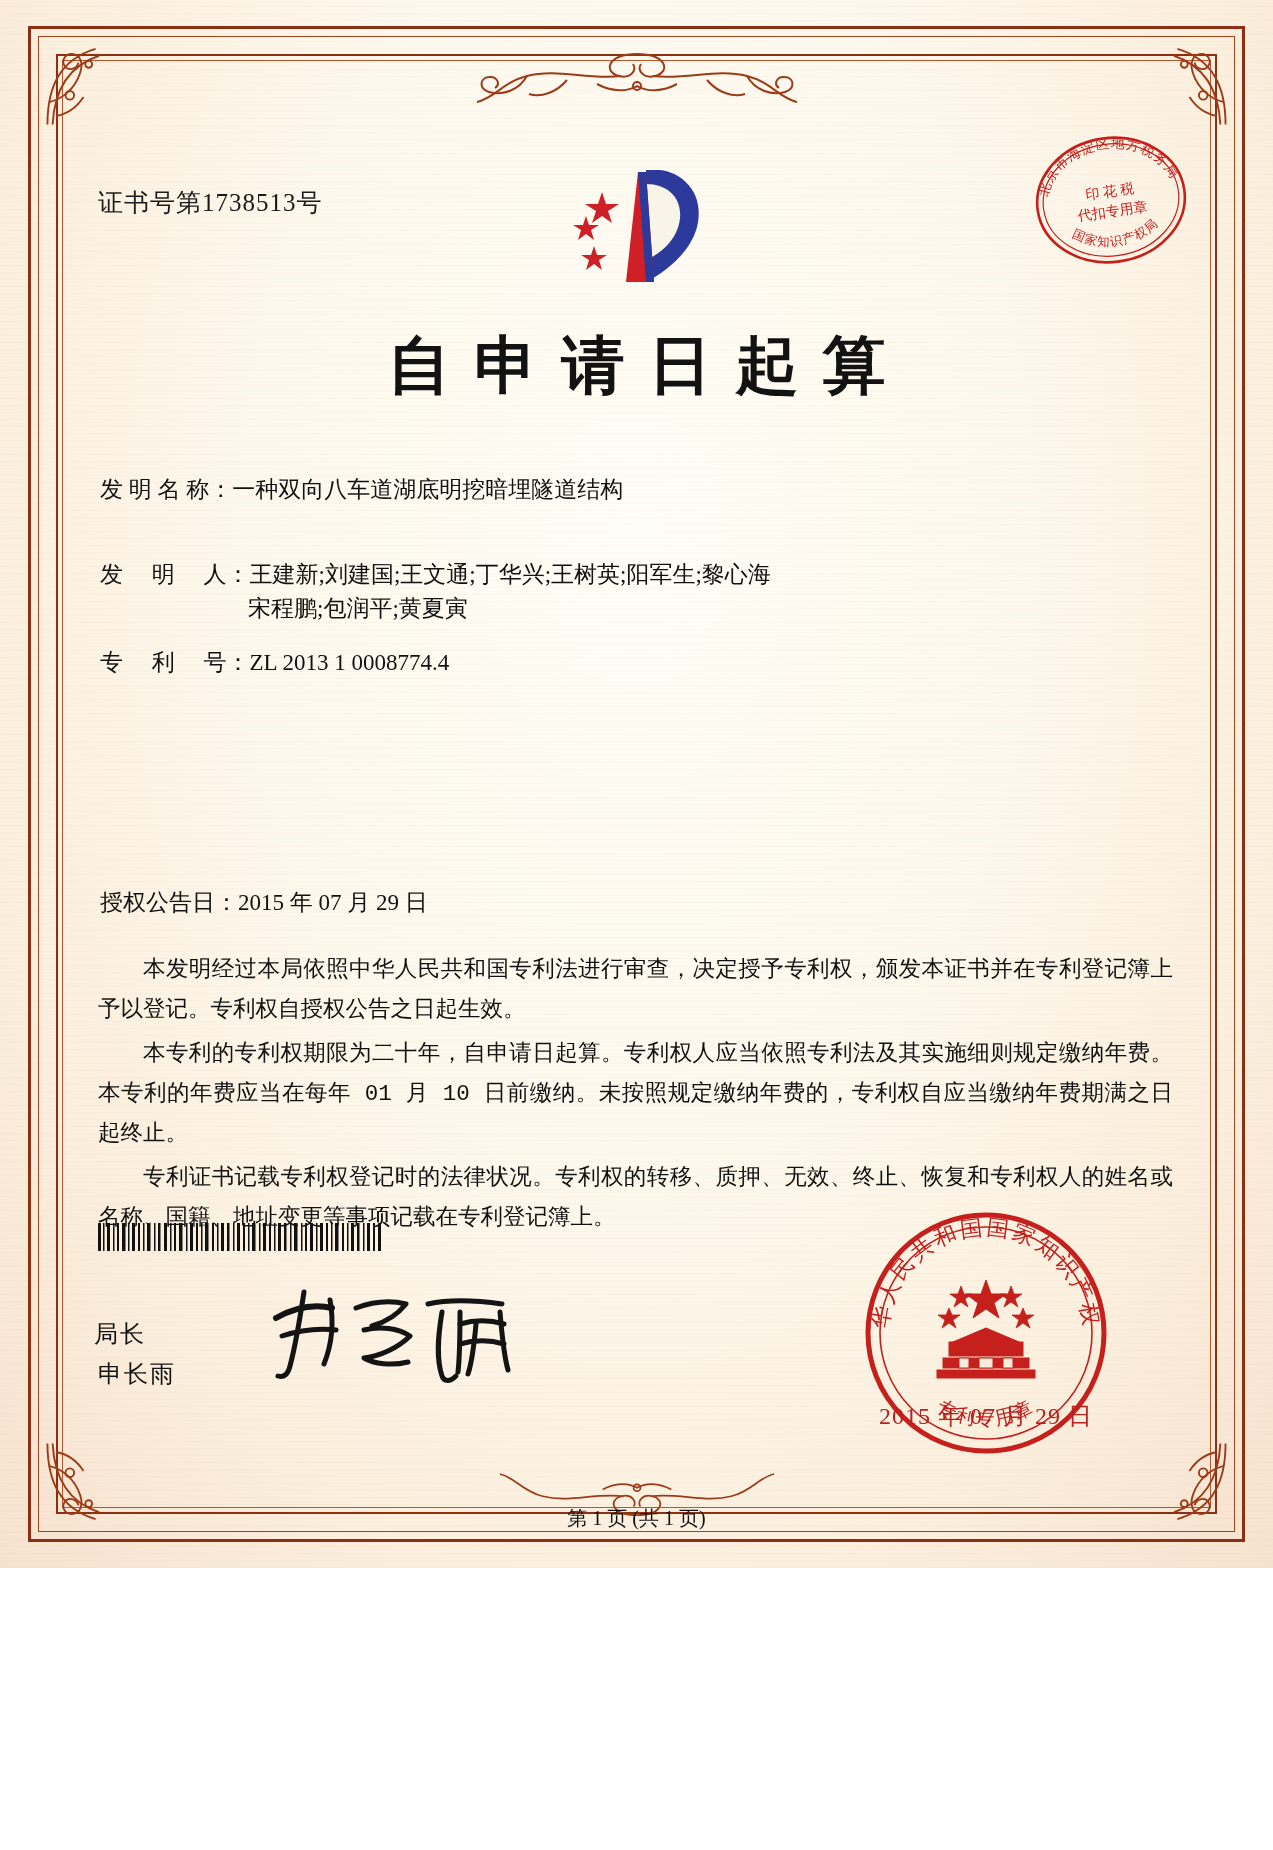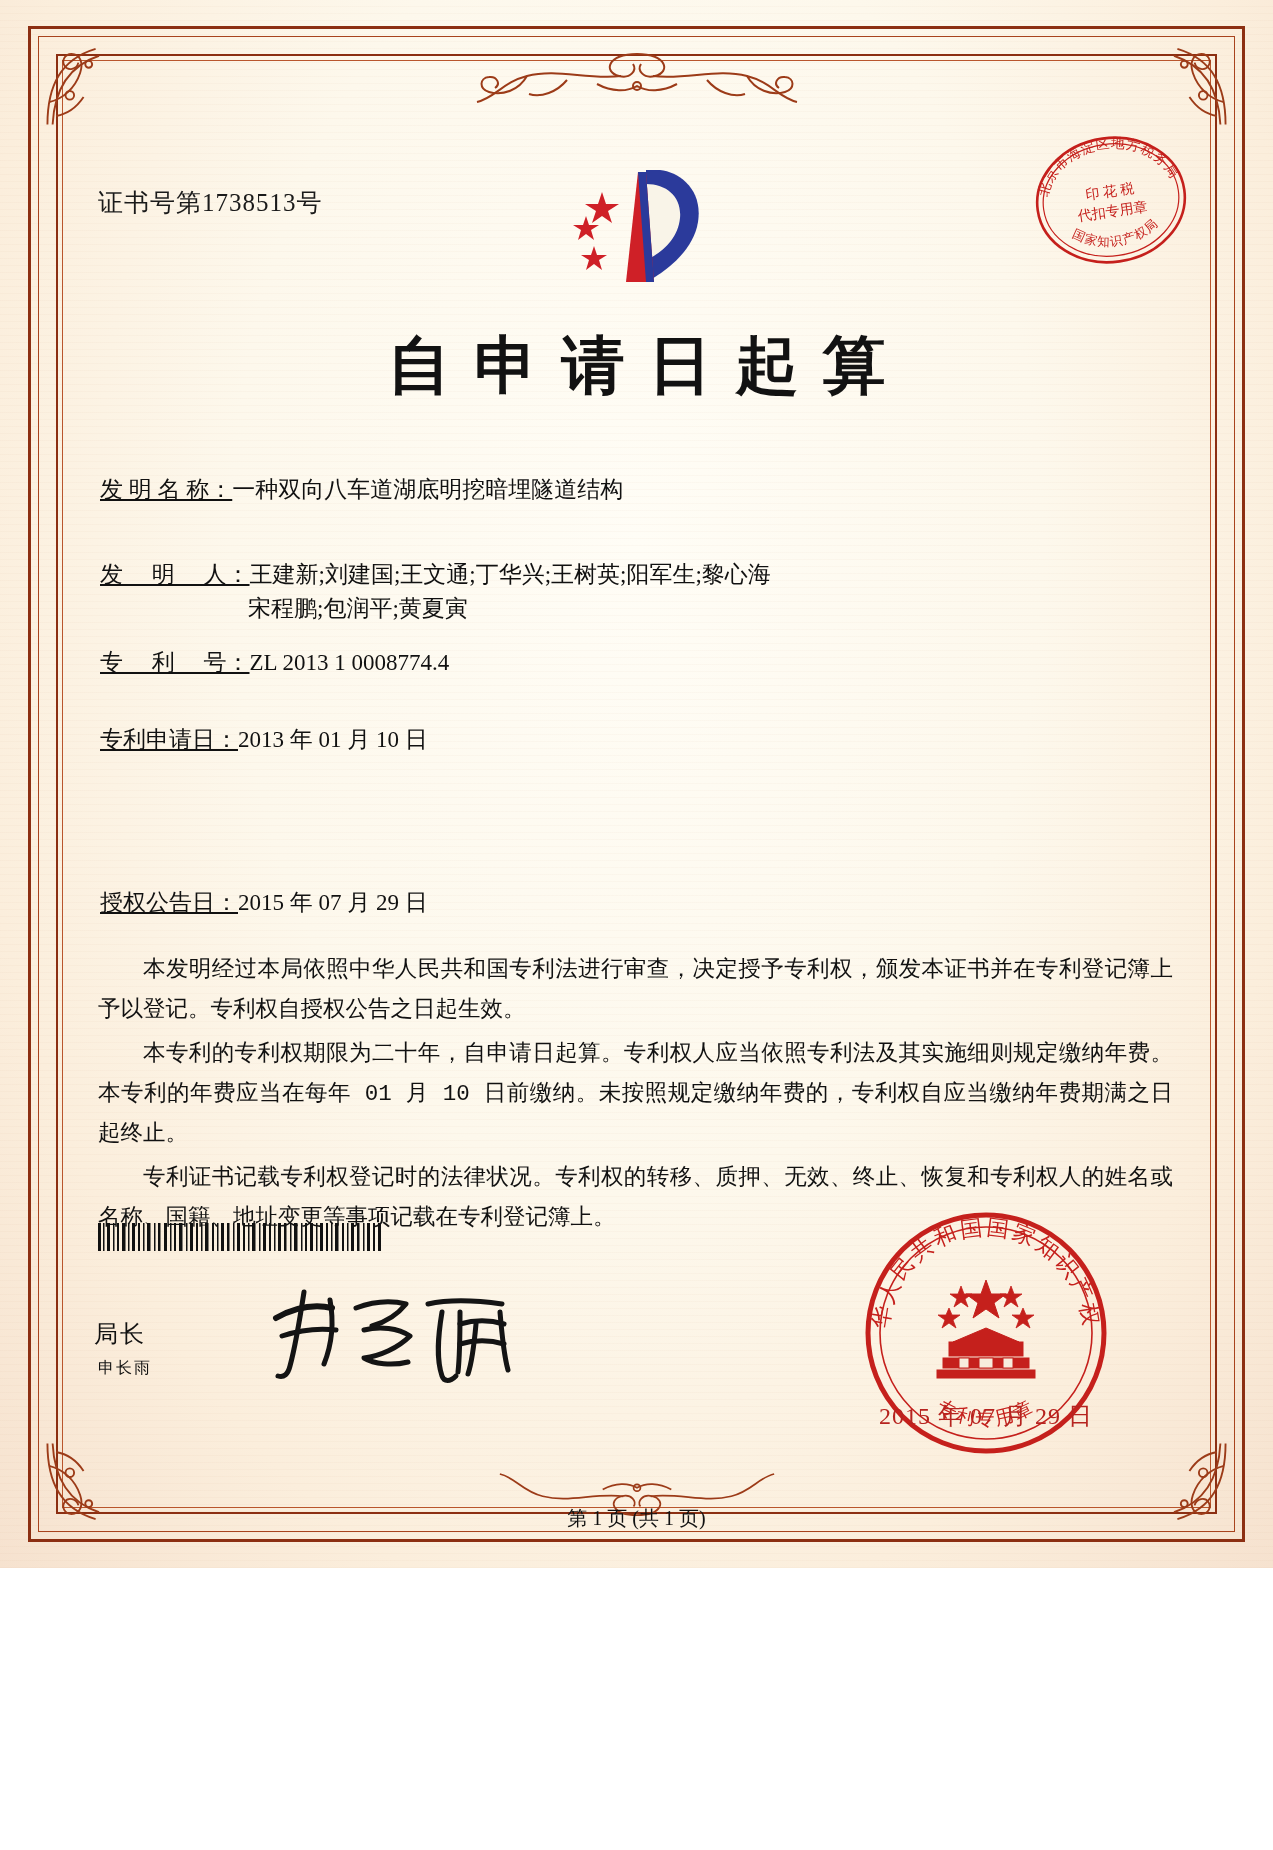--- a/index.html
+++ b/index.html
@@ -156,21 +156,20 @@
     position: absolute;
     left: 30px;
     font-size: 23px;
     color: #111;
     line-height: 1.5;
     white-space: nowrap;
   }
   .field .lbl {
     display: inline-block;
     color: #111;
-    text-decoration: underline;
   }
   .field .val {
     color: #111;
   }
   .sub-line {
     position: absolute;
     left: 178px;
     font-size: 23px;
     color: #111;
     white-space: nowrap;
@@ -217,21 +216,21 @@
     left: 24px;
     top: 1250px;
     font-size: 24px;
     color: #111;
     letter-spacing: 2px;
   }
   #sig-label-2 {
     position: absolute;
     left: 28px;
     top: 1290px;
-    font-size: 16px;
+    font-size: 24px;
     color: #111;
     letter-spacing: 2px;
   }
   #signature {
     position: absolute;
     left: 190px;
     top: 1210px;
     width: 280px;
     height: 110px;
     color: #141414;
@@ -397,23 +396,20 @@
 
     <div class="field" id="f-inv">
       <span class="lbl">发　 明　 人：</span><span class="val">王建新;刘建国;王文通;丁华兴;王树英;阳军生;黎心海</span>
     </div>
     <div class="sub-line" id="f-inv2">宋程鹏;包润平;黄夏寅</div>
 
     <div class="field" id="f-pnum">
       <span class="lbl">专　 利　 号：</span><span class="val">ZL 2013 1 0008774.4</span>
     </div>
 
-    <div class="field" id="f-appdate">
-      <span class="lbl">专利申请日：</span><span class="val">2013 年 01 月 10 日</span>
-    </div>
 
 
     <div class="field" id="f-grant">
       <span class="lbl">授权公告日：</span><span class="val">2015 年 07 月 29 日</span>
     </div>
 
     <div id="paragraphs">
       <p>本发明经过本局依照中华人民共和国专利法进行审查，决定授予专利权，颁发本证书并在专利登记簿上予以登记。专利权自授权公告之日起生效。</p>
       <p>本专利的专利权期限为二十年，自申请日起算。专利权人应当依照专利法及其实施细则规定缴纳年费。本专利的年费应当在每年 01 月 10 日前缴纳。未按照规定缴纳年费的，专利权自应当缴纳年费期满之日起终止。</p>
       <p>专利证书记载专利权登记时的法律状况。专利权的转移、质押、无效、终止、恢复和专利权人的姓名或名称、国籍、地址变更等事项记载在专利登记簿上。</p>

